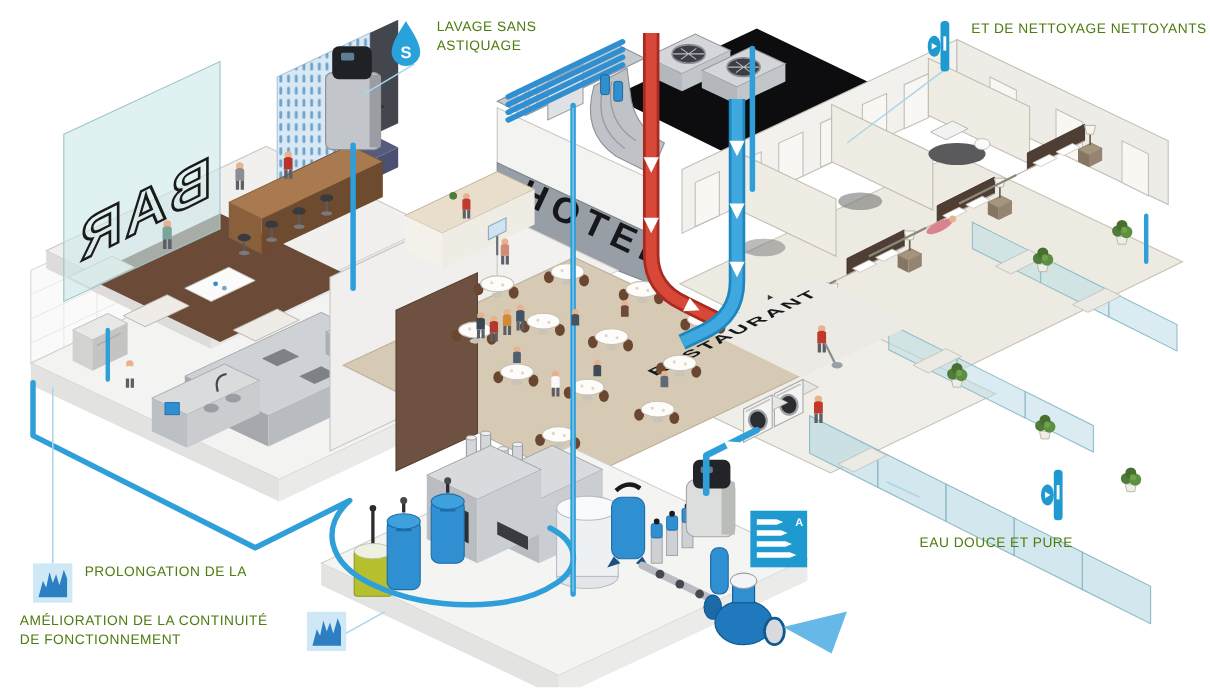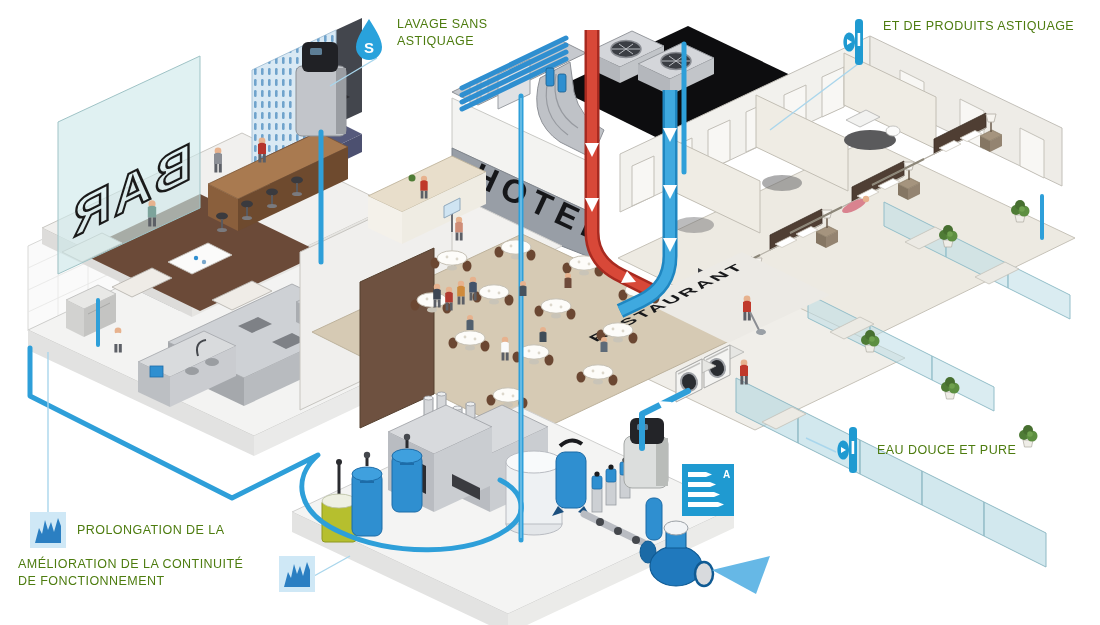--- a/index.html
+++ b/index.html
@@ -3,21 +3,21 @@
 <meta charset="utf-8">
 <style>
   html,body{margin:0;padding:0;background:#fff;}
   .stage{position:relative;width:1100px;height:625px;background:#ffffff;overflow:hidden;
          font-family:"Liberation Sans",sans-serif;}
   .scene-svg{position:absolute;left:0;top:0;}
   .callout{position:absolute;display:flex;gap:11px;align-items:flex-start;}
   .callout .txt{font-size:12.5px;letter-spacing:.45px;line-height:1.32;color:#4d7c0f;font-weight:400;}
   .callout .txt div{white-space:nowrap;}
   .callout.right-align .txt{text-align:left;}
-  .vcenter{align-items:center;}
+  .vcenter{align-items:flex-end;flex-direction:column;}
 </style>
 </head>
 <body>
 
 <div class="stage">
 
 <svg class="scene-svg" width="1100" height="625" viewBox="0 0 1100 625">
   <defs>
     <pattern id="bottles" width="7" height="11" patternUnits="userSpaceOnUse">
       <rect x="2" y="2" width="2.6" height="7" rx="1.2" fill="#6fa3cc"></rect>
@@ -509,21 +509,21 @@
 </div>
 
 <div class="callout" style="left:842px;top:18px;">
   <svg width="30" height="48" viewBox="0 0 30 48">
     <rect x="13" y="1" width="8" height="46" rx="3.5" fill="#1f9ad1"></rect>
     <path d="M13,24 C13,16 8,12 4,16 C0.5,19.5 0.5,28.5 4,32 C8,36 13,32 13,24 Z" fill="#1f9ad1"></path>
     <rect x="15.6" y="15" width="2.6" height="13" fill="#ffffff"></rect>
     <polygon points="5,21 10,24 5,27" fill="#ffffff"></polygon>
   </svg>
   <div class="txt">
-    <div>ET DE PRODUITS ASTIQUAGE</div>
+    <div>ET DE NETTOYAGE NETTOYANTS</div>
   </div>
 </div>
 
 <div class="callout vcenter" style="left:836px;top:426px;">
   <svg width="30" height="48" viewBox="0 0 30 48">
     <rect x="13" y="1" width="8" height="46" rx="3.5" fill="#1f9ad1"></rect>
     <path d="M13,24 C13,16 8,12 4,16 C0.5,19.5 0.5,28.5 4,32 C8,36 13,32 13,24 Z" fill="#1f9ad1"></path>
     <rect x="15.6" y="15" width="2.6" height="13" fill="#ffffff"></rect>
     <polygon points="5,21 10,24 5,27" fill="#ffffff"></polygon>
   </svg>
@@ -536,21 +536,21 @@
   <svg width="52" height="52" viewBox="0 0 52 52">
     <rect width="52" height="52" fill="#1f9ad1"></rect>
     <polygon points="6,8 24,8 30,10.5 24,13 6,13" fill="#ffffff"></polygon>
     <polygon points="6,18 28,18 34,20.5 28,23 6,23" fill="#ffffff"></polygon>
     <polygon points="6,28 32,28 38,30.5 32,33 6,33" fill="#ffffff"></polygon>
     <polygon points="6,38 36,38 42,40.5 36,43 6,43" fill="#ffffff"></polygon>
     <text x="41" y="14" font-family="Liberation Sans, sans-serif" font-size="10" font-weight="bold" fill="#ffffff">A</text>
   </svg>
 </div>
 
-<div class="callout" style="left:30px;top:512px;align-items:center;">
+<div class="callout" style="left:30px;top:512px;">
   <svg width="36" height="36" viewBox="0 0 36 36">
     <rect width="36" height="36" fill="#cfe8f6"></rect>
     <path d="M5,31 L9,16 L12,22 L15,8 L18,18 L21,10 L24,20 L28,6 L31,14 L31,31 Z" fill="#2b7fc2"></path>
   </svg>
   <div class="txt">
     <div>PROLONGATION DE LA</div>
   </div>
 </div>
 
 <div class="callout right-align" style="left:18px;top:556px;">

